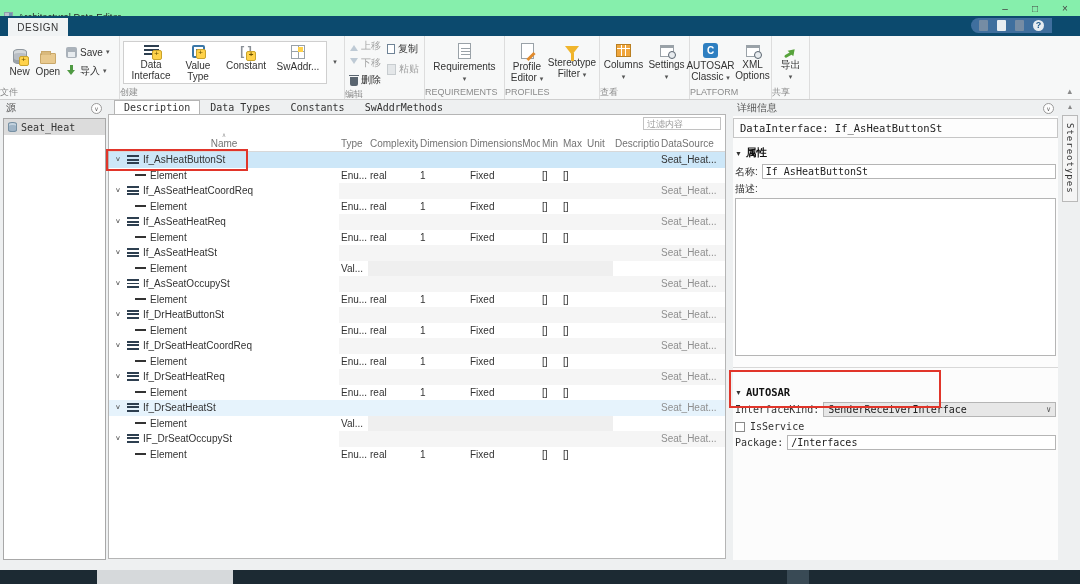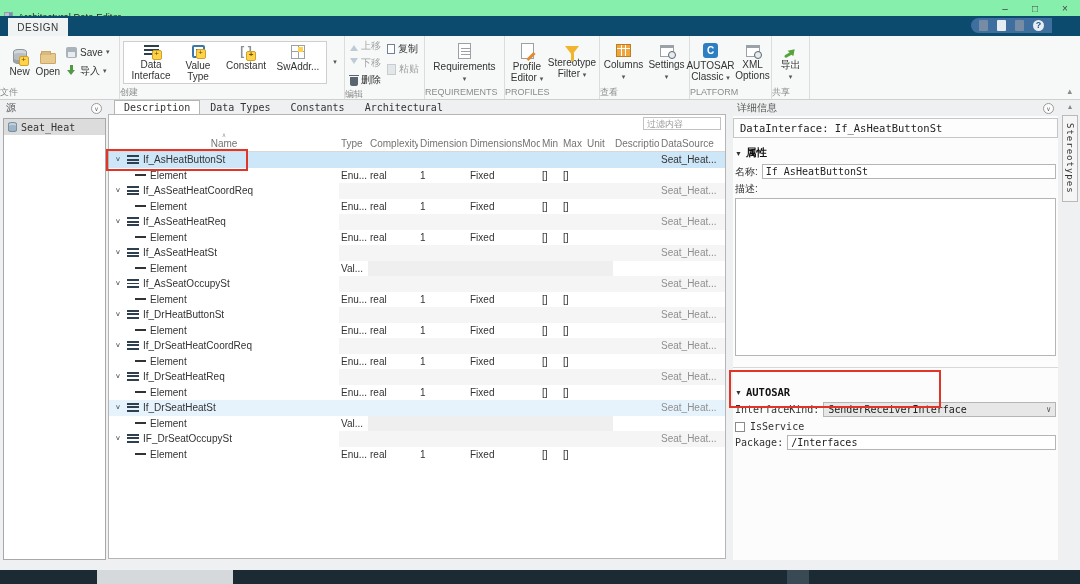--- a/index.html
+++ b/index.html
@@ -337,21 +337,21 @@
       <span class="mono">Seat_Heat</span>
     </div>
   </div>
 </div>
 
 <div class="center">
   <div class="tabstrip">
     <div class="tab active">Description</div>
     <div class="tab">Data Types</div>
     <div class="tab">Constants</div>
-    <div class="tab">Architectural</div>
+    <div class="tab">SwAddrMethods</div>
   </div>
   <div class="tablebox">
     <div class="filterrow">
       <input placeholder="过滤内容" style="">
     </div>
     <div class="thead">
       <div class="th c-name">
         <span class="sortmark">∧</span>
         <span>Name</span>
       </div>

